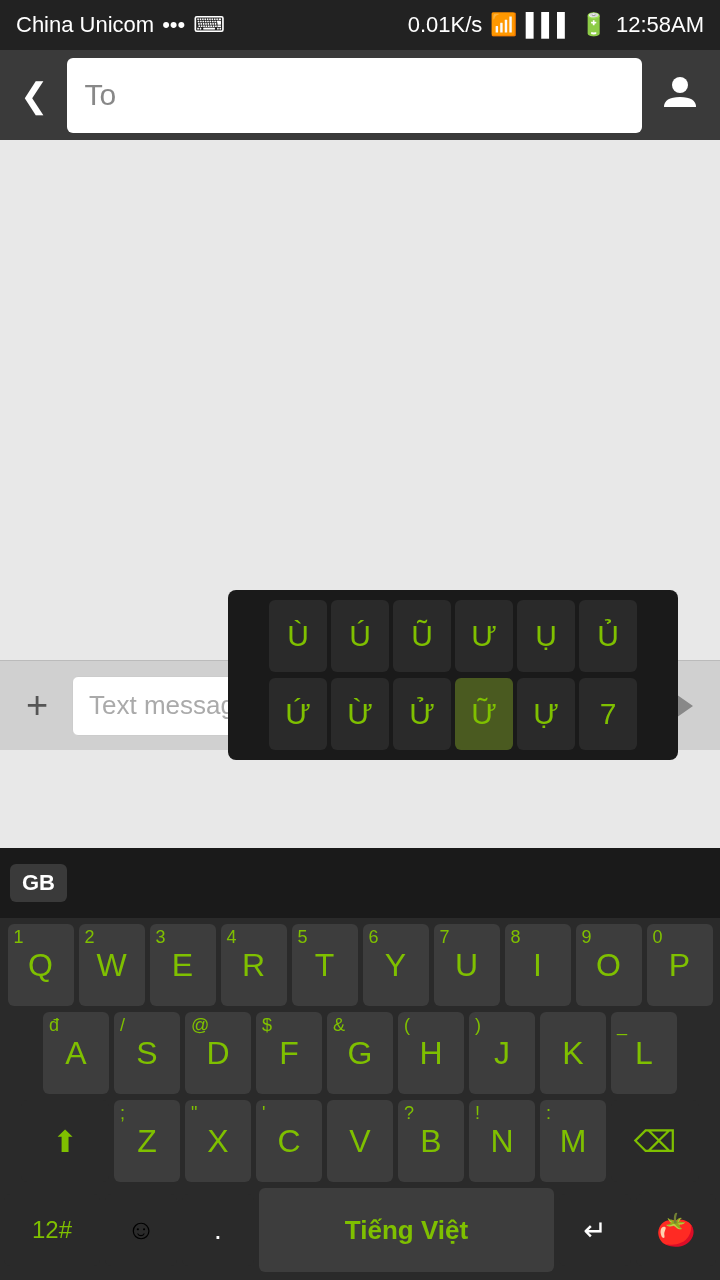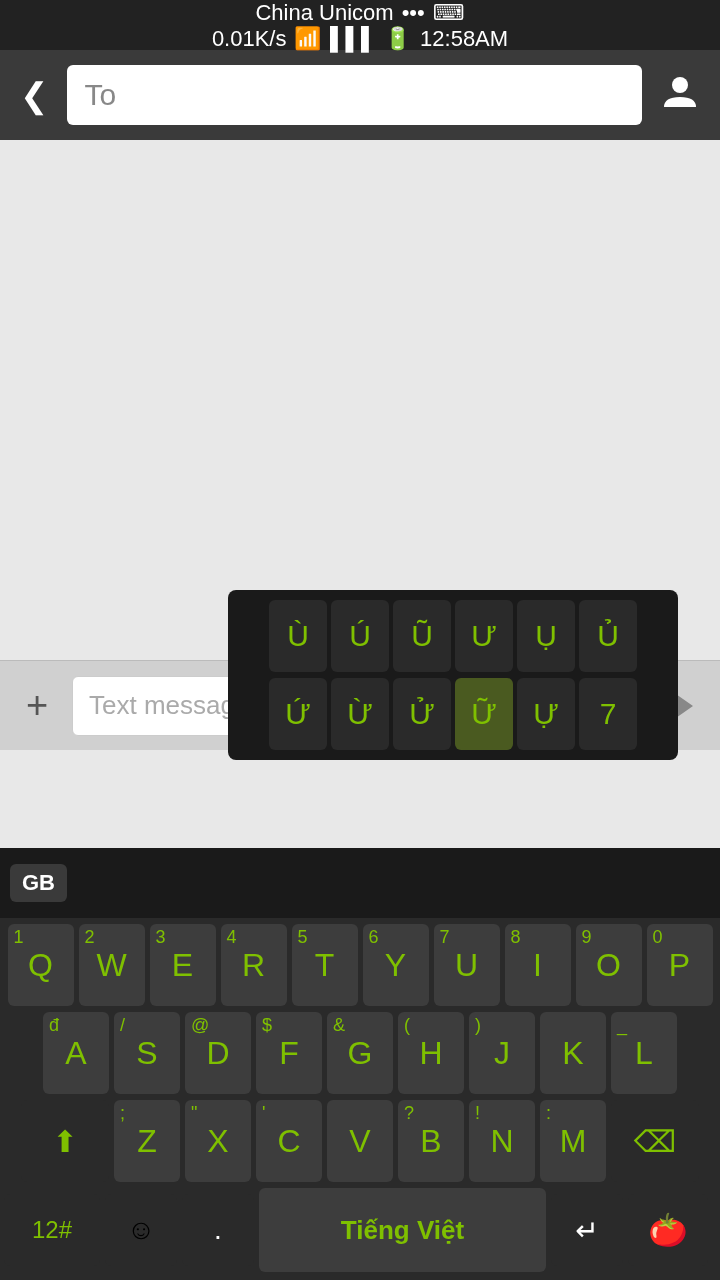--- a/index.html
+++ b/index.html
@@ -16,21 +16,20 @@
     .status-bar {
       width: 720px;
       height: 50px;
       background: #222;
       display: flex;
       align-items: center;
       justify-content: space-between;
       padding: 0 16px;
       color: white;
       font-size: 22px;
-      flex-direction: column;
     }
     .status-left { display: flex; align-items: center; gap: 8px; }
     .status-right { display: flex; align-items: center; gap: 8px; }
 
     
     .top-bar {
       width: 720px;
       height: 90px;
       background: #3a3a3a;
       display: flex;
@@ -39,21 +38,21 @@
       gap: 10px;
     }
     .back-btn {
       color: white;
       font-size: 34px;
       cursor: pointer;
       padding: 8px;
     }
     .to-input {
       flex: 1;
-      height: 60px;
+      height: 75px;
       background: white;
       border-radius: 6px;
       padding: 0 18px;
       font-size: 30px;
       color: #888;
       display: flex;
       align-items: center;
       border: none;
     }
     .contact-btn {
@@ -221,21 +220,21 @@
       background: #2a2a2a;
       flex: 1.4;
       max-width: 88px;
     }
 
     
     .keyboard-bottom {
       display: flex;
       align-items: center;
       gap: 5px;
-      padding: 0 12px 8px 4px;
+      padding: 0 4px 8px 4px;
     }
     .key-sym {
       height: 72px;
       background: #2a2a2a;
       border-radius: 6px;
       display: flex;
       align-items: center;
       justify-content: center;
       font-size: 24px;
       color: #7fc000;

